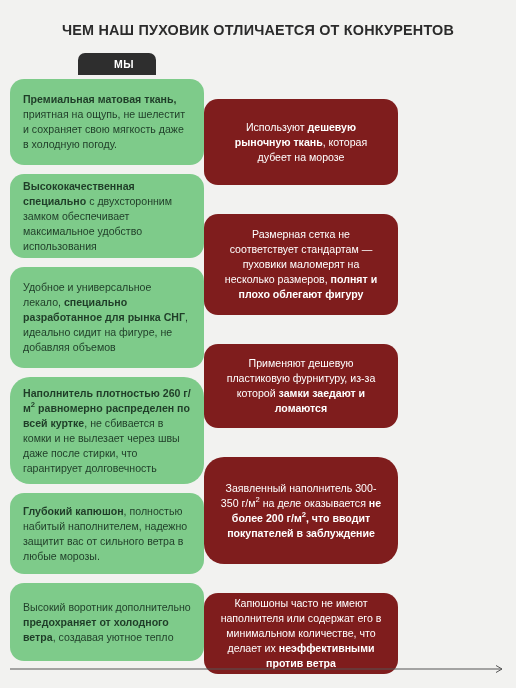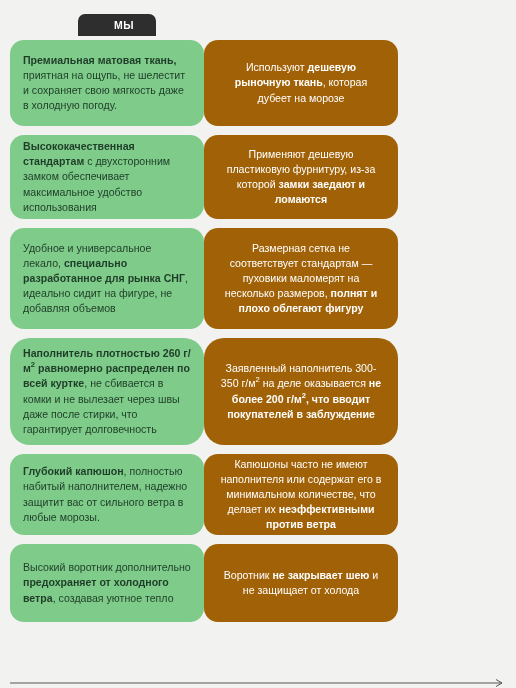--- a/index.html
+++ b/index.html
@@ -79,24 +79,25 @@
     box-sizing: border-box;
     display: flex;
     align-items: center;
     padding: 10px 13px;
   }
   .card-green {
     background: #7ecb8a;
     color: #1f3d28;
   }
   .card-red {
-    background: #a16207;
+    background: #7f1d1d;
     color: #ffffff;
     justify-content: center;
     text-align: center;
+    margin-top: 20px;
   }
   .card p {
     margin: 0;
     font-size: 10.6px;
     line-height: 1.42;
   }
   .card-red p { text-align: center; }
   .card b { font-weight: bold; }
   sup { font-size: 0.72em; vertical-align: super; line-height: 0; }
 
@@ -116,57 +117,58 @@
     bottom: 14px;
     height: 10px;
   }
   .scroll-arrow svg { display: block; width: 100%; height: 10px; }
 </style>
 </head>
 <body>
 
 <div class="page">
 
+  <div class="title">ЧЕМ НАШ ПУХОВИК ОТЛИЧАЕТСЯ ОТ КОНКУРЕНТОВ</div>
 
   <div class="pill-row">
     <div class="pill pill-we">МЫ</div>
   </div>
 
   <div class="columns">
 
     <div class="col">
       <div class="card card-green h1">
         <p><b>Премиальная матовая ткань,</b><span> приятная на ощупь, не шелестит и сохраняет свою мягкость даже в холодную погоду.</span></p>
       </div>
       <div class="card card-green h2">
-        <p><b>Высококачественная стандартам</b><span> с двухсторонним замком обеспечивает максимальное удобство использования</span></p>
+        <p><b>Высококачественная специально</b><span> с двухсторонним замком обеспечивает максимальное удобство использования</span></p>
       </div>
       <div class="card card-green h3">
         <p><span>Удобное и универсальное лекало, </span><b>специально разработанное для рынка СНГ</b><span>, идеально сидит на фигуре, не добавляя объемов</span></p>
       </div>
       <div class="card card-green h4">
         <p><b>Наполнитель плотностью 260 г/м<sup>2</sup> равномерно распределен по всей куртке</b><span>, не сбивается в комки и не вылезает через швы даже после стирки, что гарантирует долговечность</span></p>
       </div>
       <div class="card card-green h5">
         <p><b>Глубокий капюшон</b><span>, полностью набитый наполнителем, надежно защитит вас от сильного ветра в любые морозы.</span></p>
       </div>
       <div class="card card-green h6">
         <p><span>Высокий воротник дополнительно </span><b>предохраняет от холодного ветра</b><span>, создавая уютное тепло</span></p>
       </div>
     </div>
 
     <div class="col">
       <div class="card card-red h1">
         <p><span>Используют </span><b>дешевую рыночную ткань</b><span>, которая дубеет на морозе</span></p>
       </div>
+      <div class="card card-red h3">
+        <p><span>Размерная сетка не соответствует стандартам — пуховики маломерят на несколько размеров, </span><b>полнят и плохо облегают фигуру</b><span></span></p>
+      </div>
       <div class="card card-red h2">
         <p><span>Применяют дешевую пластиковую фурнитуру, из-за которой </span><b>замки заедают и ломаются</b><span></span></p>
-      </div>
-      <div class="card card-red h3">
-        <p><span>Размерная сетка не соответствует стандартам — пуховики маломерят на несколько размеров, </span><b>полнят и плохо облегают фигуру</b><span></span></p>
       </div>
       <div class="card card-red h4">
         <p><span>Заявленный наполнитель 300-350 г/м<sup>2</sup> на деле оказывается </span><b>не более 200 г/м<sup>2</sup>, что вводит покупателей в заблуждение</b><span></span></p>
       </div>
       <div class="card card-red h5">
         <p><span>Капюшоны часто не имеют наполнителя или содержат его в минимальном количестве, что делает их </span><b>неэффективными против ветра</b><span></span></p>
       </div>
       <div class="card card-red h6">
         <p><span>Воротник </span><b>не закрывает шею</b><span> и не защищает от холода</span></p>
       </div>

